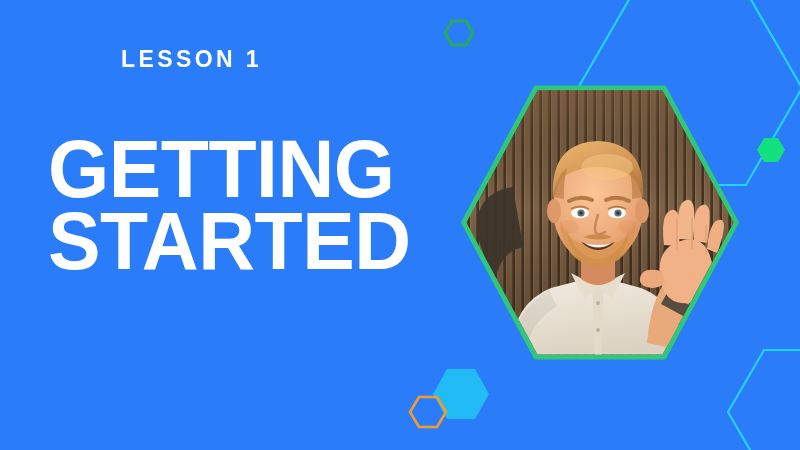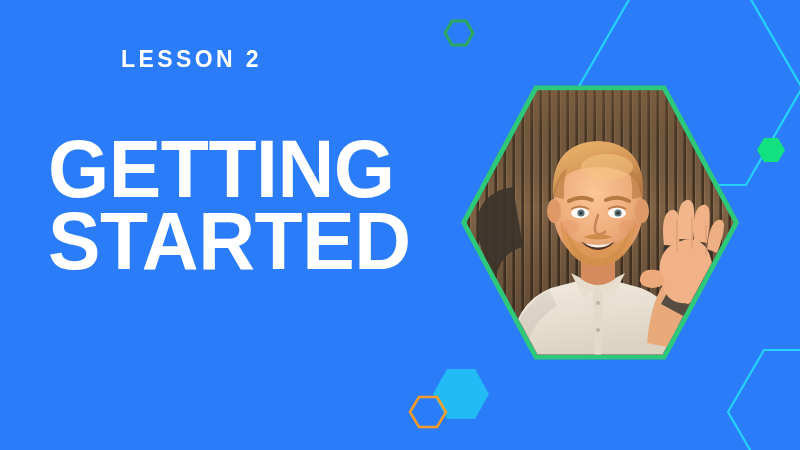--- a/index.html
+++ b/index.html
@@ -90,21 +90,21 @@
     <polygon points="764,138 778,138 785,150 778,162 764,162 757,150" fill="#13e07f"></polygon>
 
     <polygon points="447,369 475,369 489,394 475,419 447,419 433,394" fill="#22bbf5"></polygon>
 
     <polygon points="419,397 437,397 446,412 437,427 419,427 410,412" fill="none" stroke="#f59b2a" stroke-width="2.6"></polygon>
 
     <polygon points="764,350 836,350 872,412 836,474 764,474 728,412" fill="none" stroke="#25d1fb" stroke-width="2.2"></polygon>
   </svg>
 
   <div class="text-block">
-    <div class="eyebrow">LESSON 2</div>
+    <div class="eyebrow">LESSON 1</div>
     <div class="headline">
       <span class="line">GETTING</span>
       <span class="line">STARTED</span>
     </div>
   </div>
 
   <div class="photo-hex">
     <svg viewBox="0 0 278 275" width="278" height="275">
       <defs>
         <clipPath id="hexclip">

